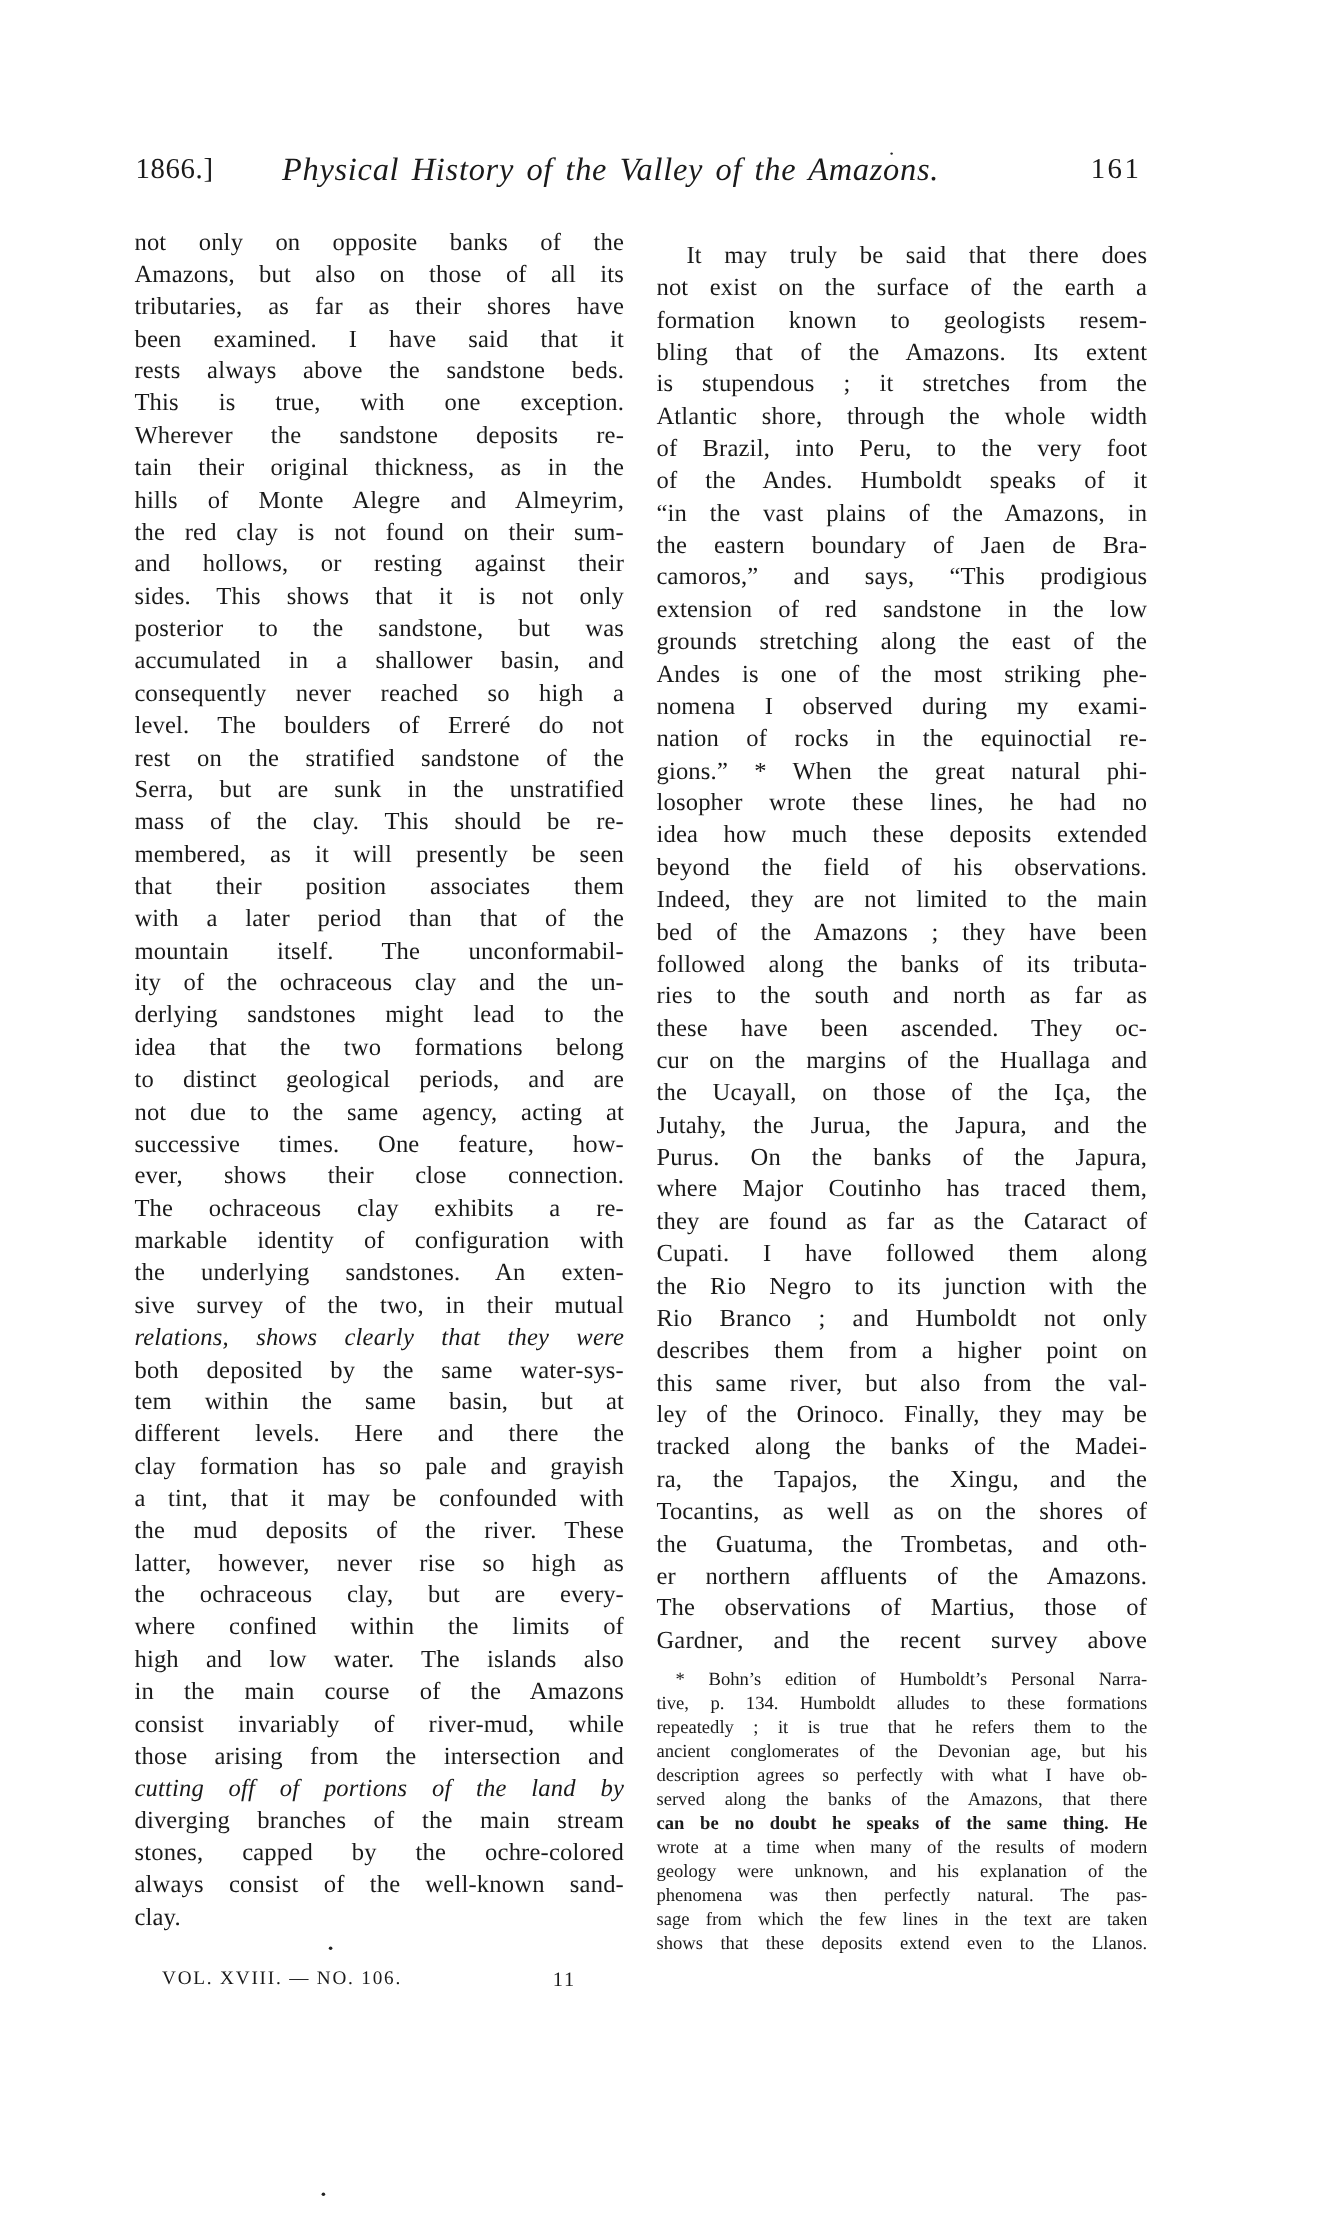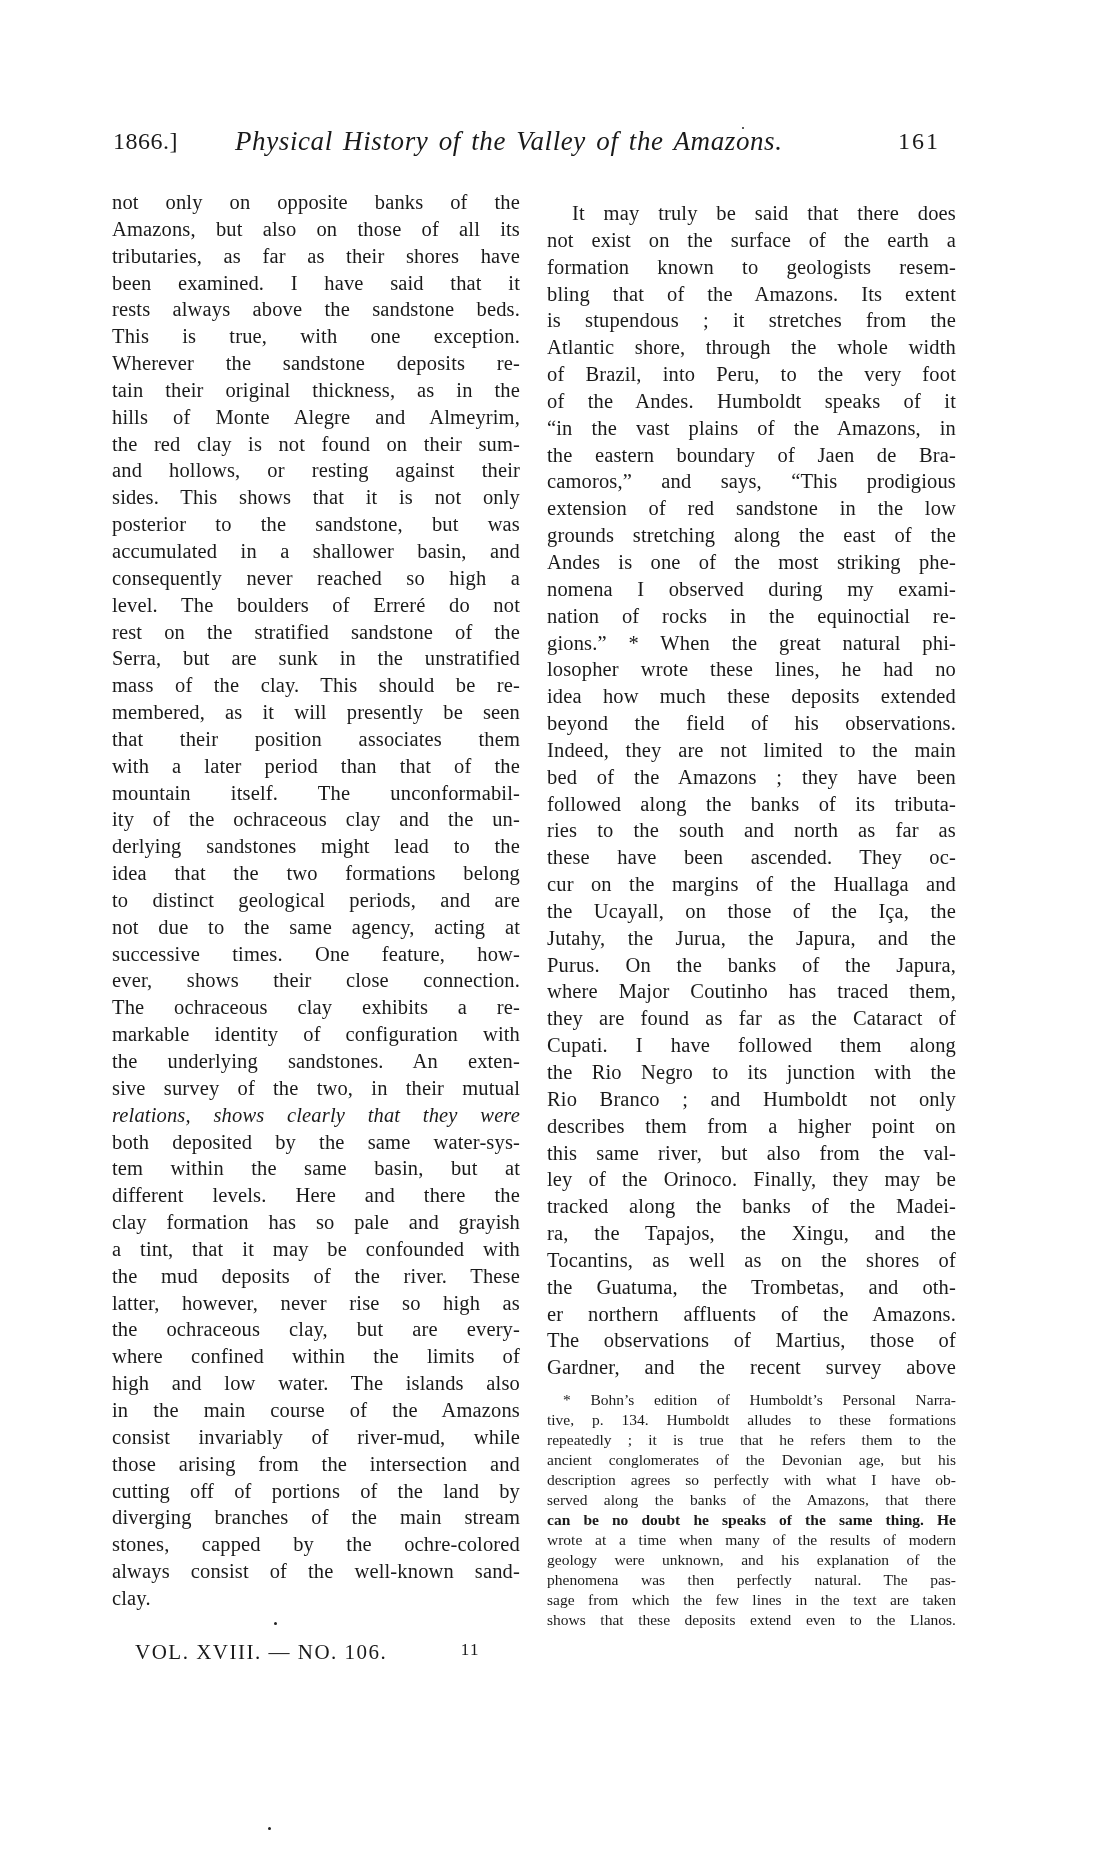--- a/index.html
+++ b/index.html
@@ -2,34 +2,34 @@
 <html><head>
 <meta charset="utf-8">
 <style>
   html, body { margin: 0; padding: 0; background: #ffffff; }
   body { width: 1112px; height: 1850px; position: relative; overflow: hidden;
          font-family: "Liberation Serif", "DejaVu Serif", serif; color: #1a1a1a; }
   .page { position: absolute; left: 0; top: 0; width: 1112px; height: 1850px; background: #fff; }
   .running-head { position: absolute; top: 128px; left: 113px; width: 842px; height: 34px; }
   .rh-year { position: absolute; left: 0; top: 0; font-size: 24px; letter-spacing: 0.5px; }
   .rh-title { position: absolute; left: 122px; top: -2px; font-size: 27px; font-style: italic; letter-spacing: 0.6px; word-spacing: 3px; }
-  .rh-page { position: absolute; right: 15px; top: 0; font-size: 24px; letter-spacing: 2px; }
+  .rh-page { position: absolute; right: 4px; top: 0; font-size: 24px; letter-spacing: 2px; }
   .col { position: absolute; }
   .col-left { left: 112px; top: 189px; width: 408px; }
   .col-right { left: 547px; top: 176px; width: 409px; margin-top: 24px; }
   .line { height: 26.85px; line-height: 26.85px; font-size: 20.5px; white-space: nowrap;
           text-align: justify; text-align-last: justify; letter-spacing: 0.15px; }
   .line.last { text-align-last: left; }
   .line.indent { padding-left: 25px; }
   .footnote { position: absolute; left: 547px; top: 1390px; width: 409px; }
   .fline { height: 20px; line-height: 20px; font-size: 15.5px; white-space: nowrap;
            text-align: justify; text-align-last: justify; }
   .fline.indent { padding-left: 16px; }
   .page-foot { position: absolute; left: 135px; top: 1640px; width: 345px; height: 24px; font-size: 17px; letter-spacing: 1.5px; }
-  .pf-vol { position: absolute; left: 0; top: 0; font-variant: small-caps; text-transform: uppercase; font-size: 21px; }
+  .pf-vol { position: absolute; left: 0; top: 0; font-variant: small-caps; text-transform: uppercase; font-size: 16px; }
   .pf-sig { position: absolute; right: 0; top: 0; font-size: 17px; }
   .speck { position: absolute; width: 3px; height: 3px; background: #222; border-radius: 50%; }
 </style>
 </head>
 <body>
 
 <div class="page">
 
   <div class="running-head">
     <span class="rh-year">1866.]</span>
@@ -79,21 +79,21 @@
       <div class="line" style="white-space: normal; overflow: hidden;">clay formation has so pale and grayish</div>
       <div class="line" style="white-space: normal; overflow: hidden;">a tint, that it may be confounded with</div>
       <div class="line" style="white-space: normal; overflow: hidden;">the mud deposits of the river.  These</div>
       <div class="line" style="white-space: normal; overflow: hidden;">latter, however, never rise so high as</div>
       <div class="line" style="white-space: normal; overflow: hidden;">the ochraceous clay, but are every-</div>
       <div class="line" style="white-space: normal; overflow: hidden;">where confined within the limits of</div>
       <div class="line" style="white-space: normal; overflow: hidden;">high and low water.  The islands also</div>
       <div class="line" style="white-space: normal; overflow: hidden;">in the main course of the Amazons</div>
       <div class="line" style="white-space: normal; overflow: hidden;">consist invariably of river-mud, while</div>
       <div class="line" style="white-space: normal; overflow: hidden;">those arising from the intersection and</div>
-      <div class="line" style="white-space: normal; overflow: hidden;">cutting off of portions of the land by</div>
+      <div class="line" style="white-space: normal; overflow: hidden; font-style: italic;">cutting off of portions of the land by</div>
       <div class="line" style="white-space: normal; overflow: hidden;">diverging branches of the main stream</div>
       <div class="line" style="white-space: normal; overflow: hidden;">stones, capped by the ochre-colored</div>
       <div class="line" style="white-space: normal; overflow: hidden;">always consist of the well-known sand-</div>
       <div class="line last">clay.</div>
     </div>
   <div class="col col-right" id="col-right">
       <div class="line indent" style="white-space: normal; overflow: hidden;">It may truly be said that there does</div>
       <div class="line" style="white-space: normal; overflow: hidden;">not exist on the surface of the earth a</div>
       <div class="line" style="white-space: normal; overflow: hidden;">formation known to geologists resem-</div>
       <div class="line" style="white-space: normal; overflow: hidden;">bling that of the Amazons.  Its extent</div>

